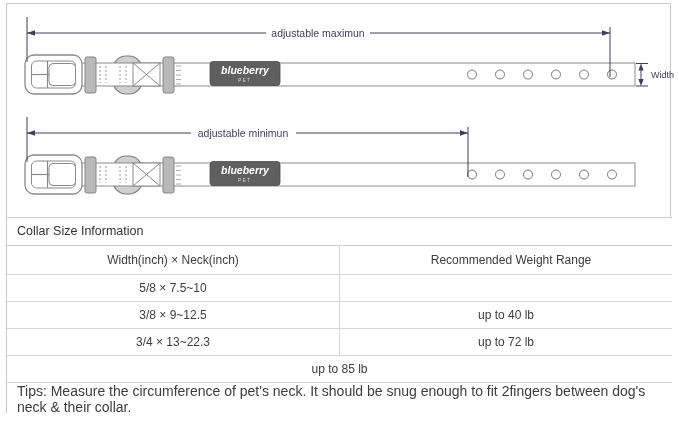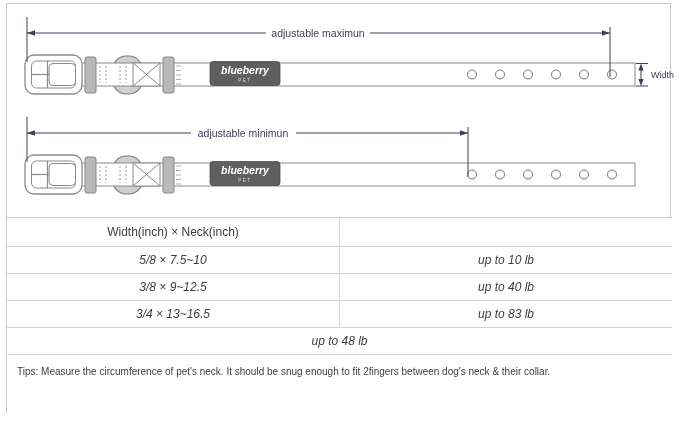--- a/index.html
+++ b/index.html
@@ -16,27 +16,27 @@
     position:absolute;left:7px;top:217px;width:665px;height:197px;z-index:2;
     border-top:1px solid #cfcfcf;box-sizing:border-box;background:#fff;
     color:#3d3d3d;
   }
   .title-row{
     height:27px;line-height:27px;border-bottom:1px solid #cfcfcf;
     padding-left:10px;font-size:12.5px;color:#333;
   }
   .trow{display:flex;border-bottom:1px solid #d6d6d6;}
   .trow.header{height:28px;gap:10px;}
-  .trow.data{height:26px;font-style:italic;}
+  .trow.data{height:26px;}
   .cell{display:flex;align-items:center;justify-content:center;font-size:12px;color:#3d3d3d;}
   .cell-left{width:333px;border-right:1px solid #d6d6d6;box-sizing:border-box;}
   .cell-right{flex:1;}
   .tips-row{
     height:32px;display:flex;align-items:center;padding-left:10px;
-    font-size:10px;color:#3d3d3d;
+    font-size:14px;color:#3d3d3d;
   }
   .dim-text{fill:#3e3e60;font-size:10.5px;font-family:"Liberation Sans",sans-serif;}
   .width-text{fill:#3e3e60;font-size:9px;font-family:"Liberation Sans",sans-serif;}
 </style>
 </head>
 <body>
 
 <div class="frame"></div>
 
 <svg class="diagram-svg" width="679" height="217" viewBox="0 0 679 217">
@@ -122,35 +122,36 @@
     <line x1="27" y1="133" x2="191" y2="133"></line>
     <line x1="296" y1="133" x2="468" y2="133"></line>
     <line x1="468" y1="127" x2="468" y2="177"></line>
   </g>
   <polygon points="27,133 35,130.2 35,135.8" fill="#3e3e60"></polygon>
   <polygon points="468,133 460,130.2 460,135.8" fill="#3e3e60"></polygon>
   <text x="243" y="137" text-anchor="middle" class="dim-text">adjustable minimun</text>
 </svg>
 
 <div class="size-section">
+  <div class="title-row">Collar Size Information</div>
 
   <div class="trow header">
     <div class="cell cell-left">Width(inch)  ×  Neck(inch)</div>
+    <div class="cell cell-right">Recommended Weight Range</div>
   </div>
 
   <div class="trow data">
     <div class="cell cell-left">5/8 × 7.5~10</div>
-    <div class="cell cell-right">up to 10 lb</div>
   </div>
   <div class="trow data">
     <div class="cell cell-left">3/8 × 9~12.5</div>
     <div class="cell cell-right">up to 40 lb</div>
   </div>
   <div class="trow data">
-    <div class="cell cell-left">3/4 × 13~16.5</div>
-    <div class="cell cell-right">up to 83 lb</div>
+    <div class="cell cell-left">3/4 × 13~22.3</div>
+    <div class="cell cell-right">up to 72 lb</div>
   </div>
   <div class="trow data">
-    <div class="cell cell-right">up to 48 lb</div>
+    <div class="cell cell-right">up to 85 lb</div>
   </div>
 
   <div class="tips-row">Tips: Measure the circumference of pet's neck. It should be snug enough to fit 2fingers between dog's neck &amp; their collar.</div>
 </div>
 
 </body></html>

